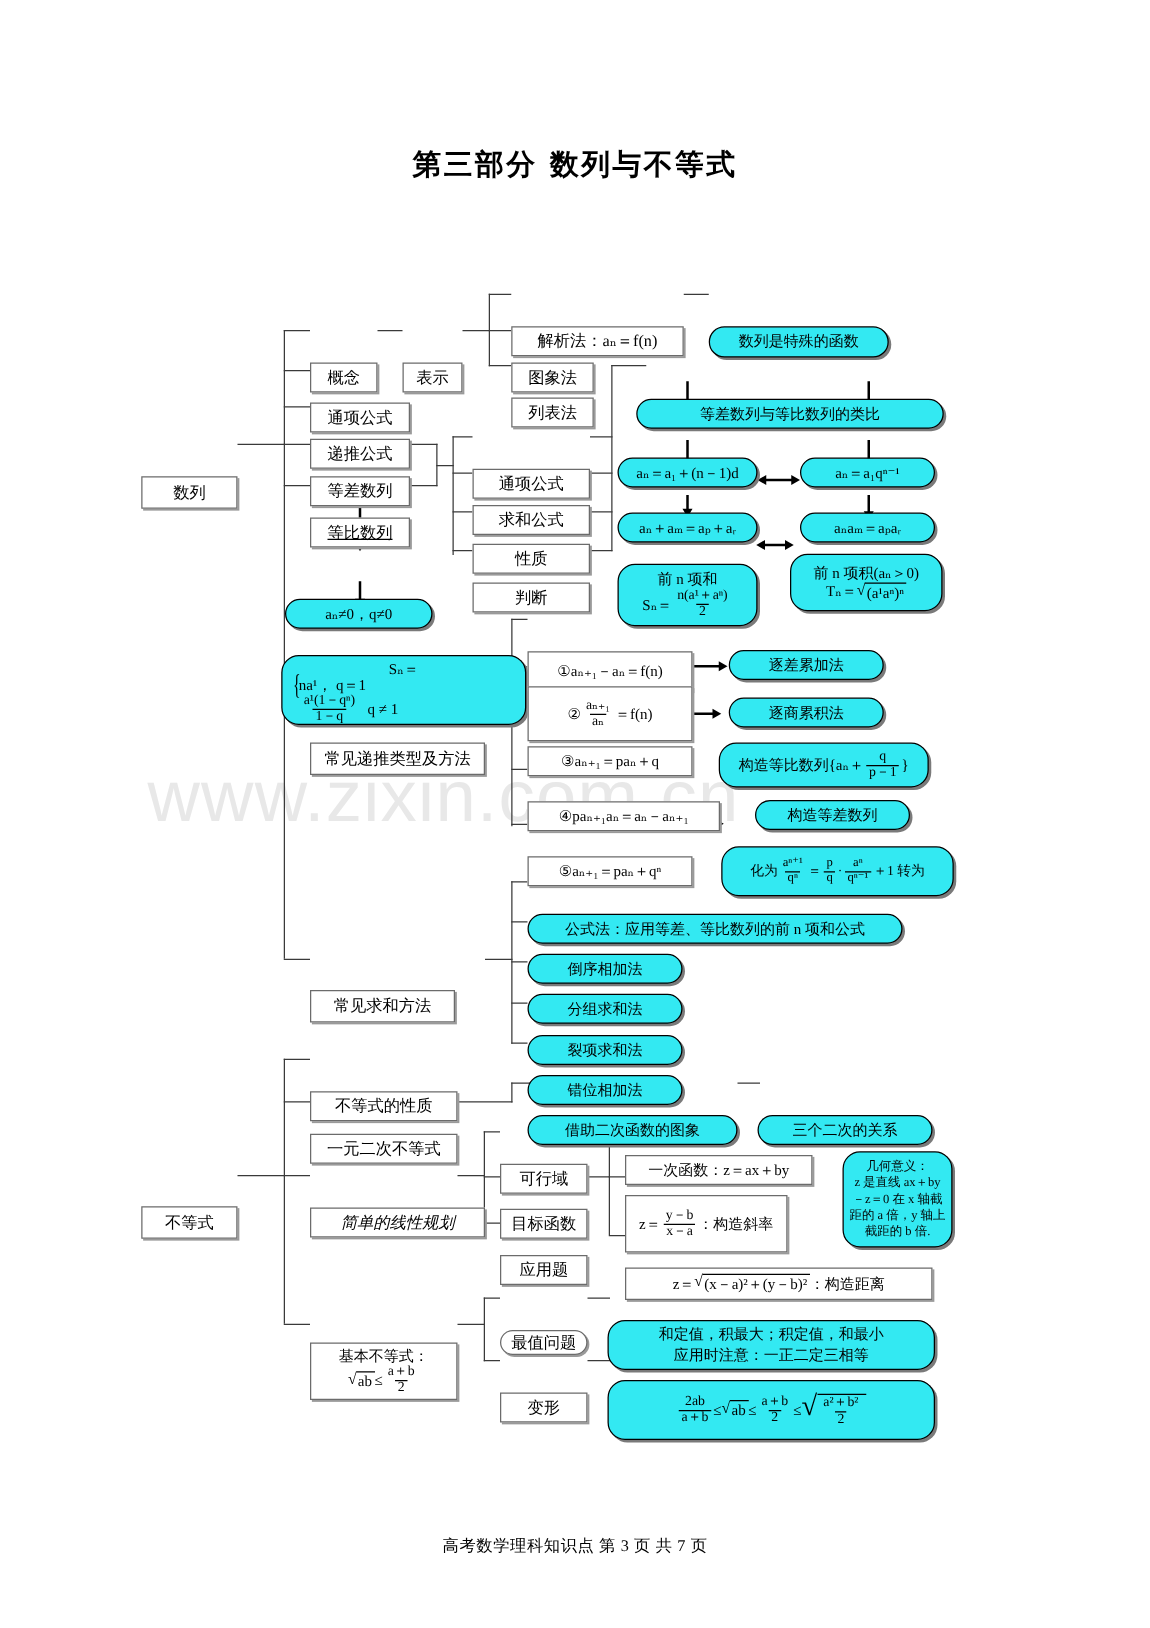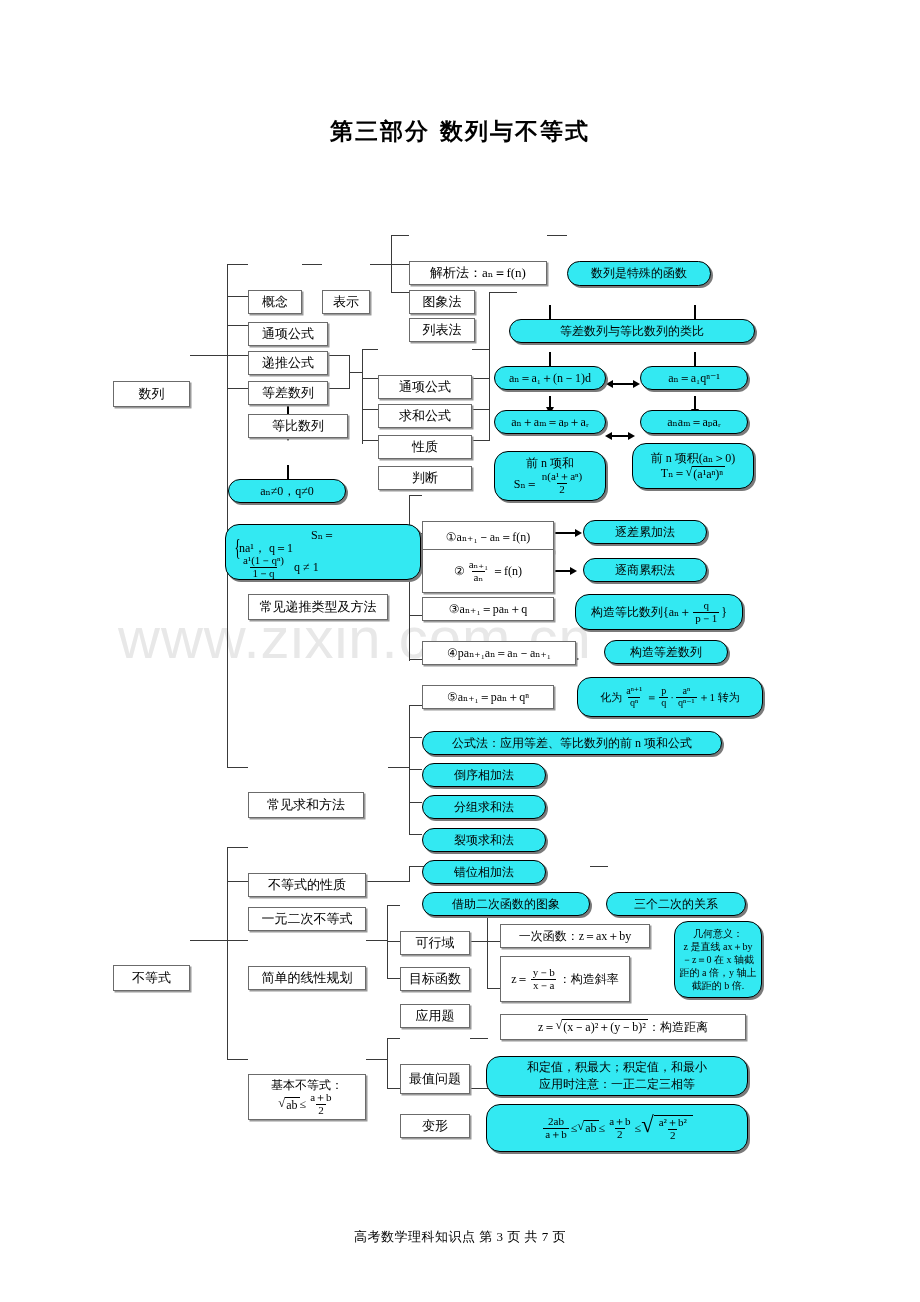--- a/index.html
+++ b/index.html
@@ -144,21 +144,21 @@
   </div>
   <div class="node rect fs13" style="left:248px;top:284px;width:80px;height:24px;">
     <span>通项公式</span>
   </div>
   <div class="node rect fs13" style="left:248px;top:313px;width:80px;height:24px;">
     <span>递推公式</span>
   </div>
   <div class="node rect fs13" style="left:248px;top:343px;width:80px;height:24px;">
     <span>等差数列</span>
   </div>
-  <div class="node rect fs13" style="left:248px;top:376px;width:100px;height:24px;">
+  <div class="node rect fs13" style="left:248px;top:376px;width:80px;height:24px;text-decoration:underline;">
     <span>等比数列</span>
   </div>
   <div class="node rect fs13" style="left:248px;top:556px;width:140px;height:26px;">
     <span>常见递推类型及方法</span>
   </div>
   <div class="node rect fs13" style="left:248px;top:754px;width:116px;height:26px;">
     <span>常见求和方法</span>
   </div>
 
   <div class="ln h" style="left:302px;top:264px;width:20px;"></div>
@@ -430,21 +430,21 @@
   <div class="ln h" style="left:227px;top:881px;width:21px;"></div>
   <div class="ln h" style="left:227px;top:940px;width:21px;"></div>
   <div class="ln h" style="left:227px;top:1059px;width:21px;"></div>
 
   <div class="node rect fs13" style="left:248px;top:835px;width:118px;height:24px;">
     <span>不等式的性质</span>
   </div>
   <div class="node rect fs13" style="left:248px;top:869px;width:118px;height:24px;">
     <span>一元二次不等式</span>
   </div>
-  <div class="node rect fs13" style="left:248px;top:928px;width:118px;height:24px;">
+  <div class="node rect fs13" style="left:248px;top:928px;width:140px;height:24px;font-style:italic;">
     <span>简单的线性规划</span>
   </div>
 
   <div class="node rect fs12" style="left:248px;top:1036px;width:118px;height:46px;">
     <div class="stack">
       <span>基本不等式：</span>
       <span style="display:inline-flex;align-items:center;">
         <span class="rad">
           <span class="sign">√</span>
           <span class="body">ab</span>
@@ -526,21 +526,21 @@
       <span>距的 a 倍，y 轴上</span>
       <span>截距的 b 倍.</span>
     </div>
   </div>
 
   <div class="ln h" style="left:366px;top:1059px;width:22px;"></div>
   <div class="ln v" style="left:387px;top:1038px;height:51px;"></div>
   <div class="ln h" style="left:387px;top:1038px;width:13px;"></div>
   <div class="ln h" style="left:387px;top:1088px;width:13px;"></div>
 
-  <div class="node rect fs13" style="left:400px;top:1026px;width:70px;height:30px;">
+  <div class="node rect fs13" style="left:400px;top:1026px;width:70px;height:20px;border-radius:10px;">
     <span>最值问题</span>
   </div>
   <div class="node rect fs13" style="left:400px;top:1076px;width:70px;height:24px;">
     <span>变形</span>
   </div>
 
   <div class="ln h" style="left:470px;top:1038px;width:18px;"></div>
   <div class="ln h" style="left:470px;top:1088px;width:18px;"></div>
 
   <div class="node round soft fs12" style="left:486px;top:1018px;width:262px;height:40px;">

